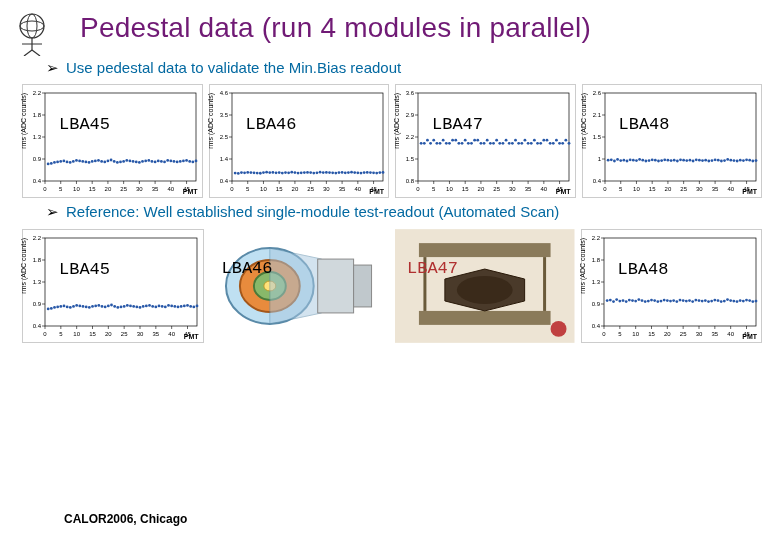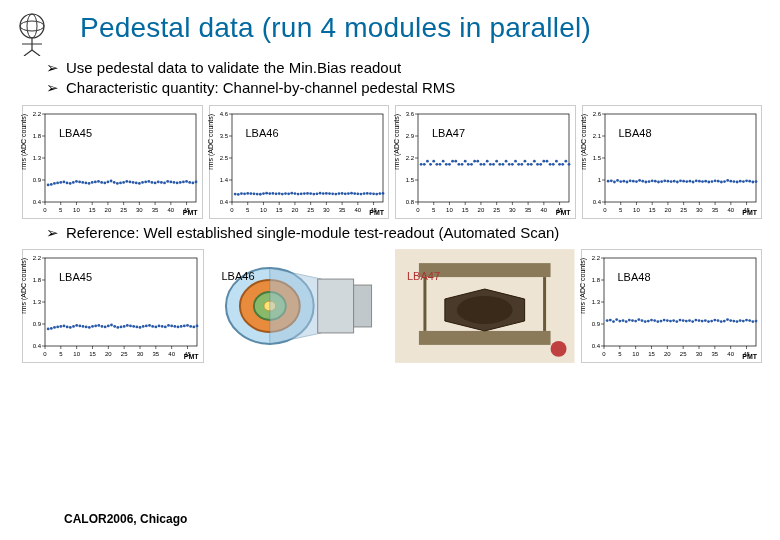--- a/index.html
+++ b/index.html
@@ -18,34 +18,34 @@
     position: relative;
   }
   .logo {
     position: absolute;
     top: 8px;
     left: 10px;
     width: 44px;
     height: 48px;
   }
   .title {
-    color: #0369a1;
+    color: #701a75;
     font-size: 28px;
     font-weight: 400;
     margin-left: 62px;
     margin-top: 2px;
     letter-spacing: 0.2px;
   }
   .bullets {
     margin-top: 14px;
     margin-left: 28px;
   }
   .bullets li {
     list-style: none;
-    color: #000000;
+    color: #0369a1;
     font-size: 15px;
     position: relative;
     padding-left: 20px;
     line-height: 1.35;
   }
   .bullets li::before {
     content: "➢";
     position: absolute;
     left: 0;
     top: 0;
@@ -60,26 +60,27 @@
   }
   .chart {
     position: relative;
     flex: 1 1 0;
     height: 114px;
     background: #fff;
     border: 0.5px solid #ccc;
   }
   .chart-label {
     position: absolute;
-    top: 21px;
+    top: 30px;
     left: 36px;
-    font-size: 11px;
+    font-size: 17px;
     color: #000;
     background: rgba(255,255,255,0.0);
     z-index: 5;
+    font-family: Liberation Mono, monospace;
   }
   .chart svg { display:block; }
   .ylab {
     position: absolute;
     left: -3px;
     top: 8px;
     font-size: 7px;
     color: #000;
     writing-mode: vertical-rl;
     transform: rotate(180deg);
@@ -128,21 +129,20 @@
       <line x1="14" y1="48" x2="22" y2="42" stroke="#333" stroke-width="1.2"></line>
       <line x1="30" y1="48" x2="22" y2="42" stroke="#333" stroke-width="1.2"></line>
       <line x1="12" y1="36" x2="32" y2="36" stroke="#333" stroke-width="1"></line>
     </svg>
   </div>
 
   <h1 class="title">Pedestal data (run 4 modules in parallel)</h1>
 
   <ul class="bullets">
     <li>Use pedestal data to validate the Min.Bias readout</li>
-    <li>Characteristic quantity: Channel-by-channel pedestal RMS</li>
   </ul>
 
   <div class="chart-row">
     <div class="chart">
       <span class="ylab">rms (ADC counts)</span>
       <span class="chart-label">LBA45</span>
       <svg class="chart-svg" width="100%" height="100%">
           <rect x="22" y="8" width="151" height="88" fill="none" stroke="#000" stroke-width="0.7"></rect>
           <line x1="22" y1="96" x2="22" y2="99" stroke="#000" stroke-width="0.6"></line>
           <text x="22" y="106" font-size="6" text-anchor="middle" fill="#000">0</text>

